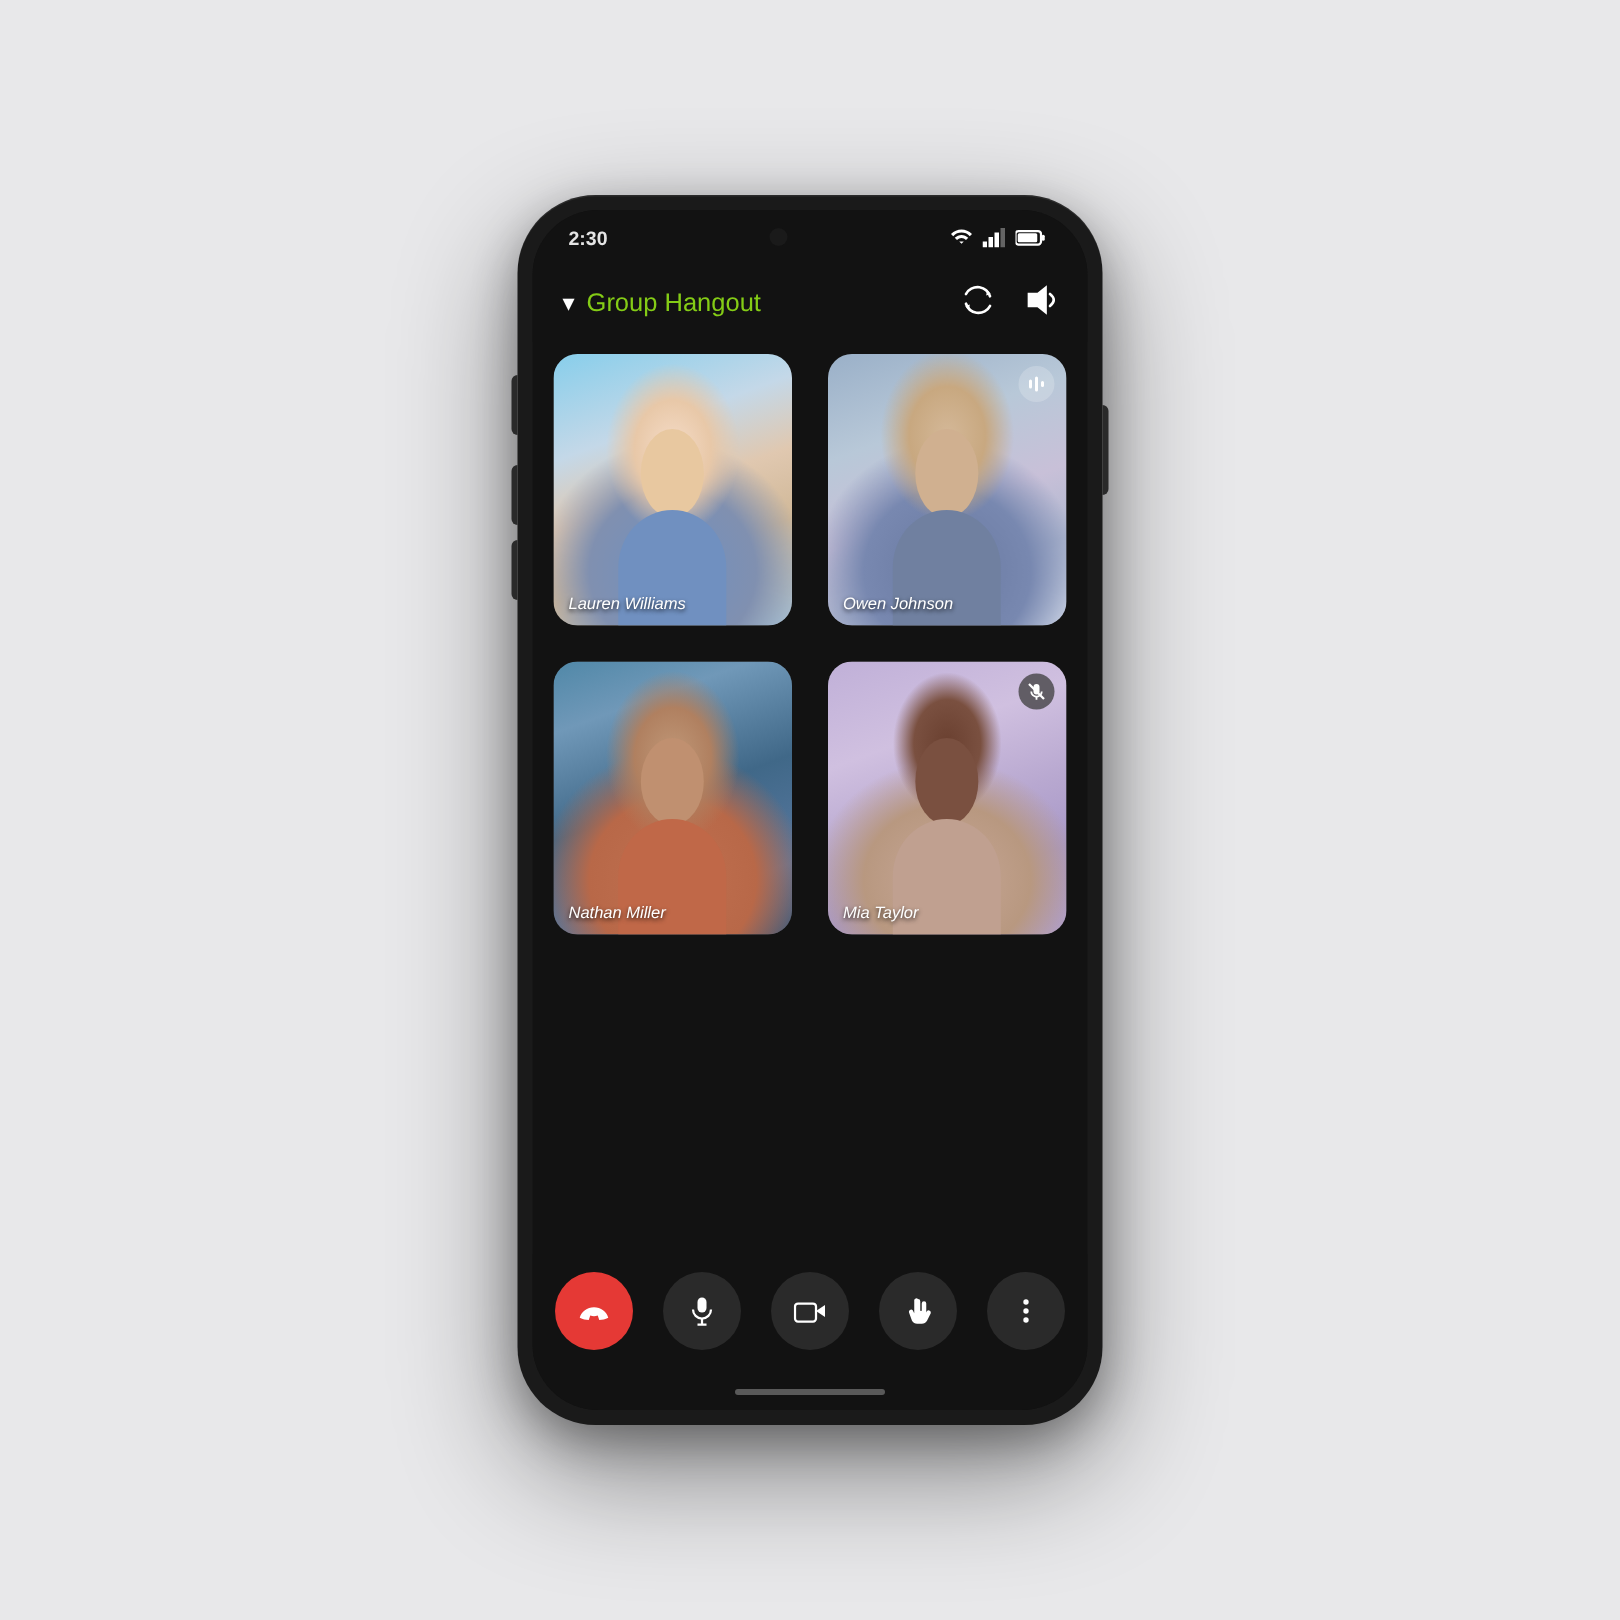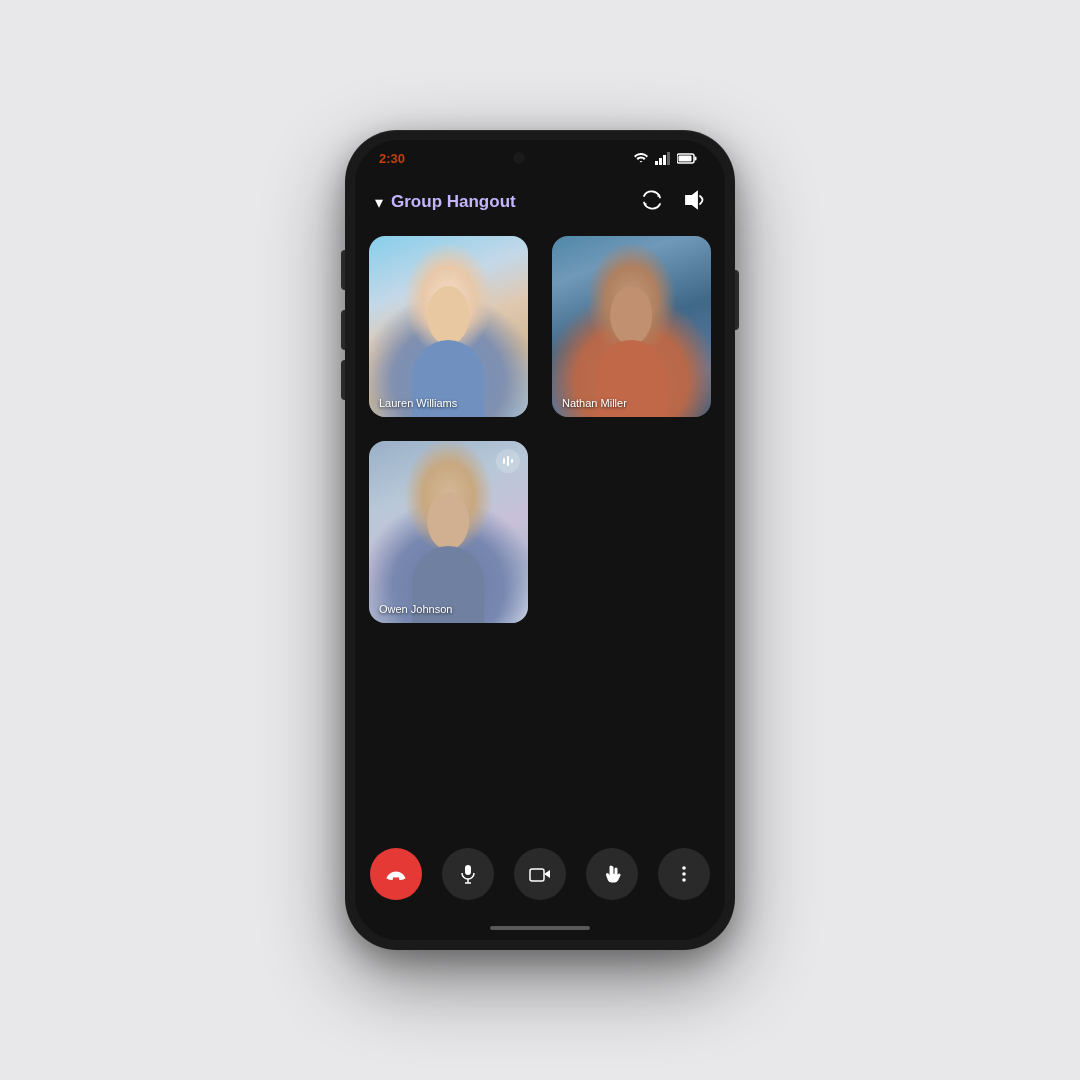--- a/index.html
+++ b/index.html
@@ -66,21 +66,21 @@
       height: 36px;
       background: #121212;
       display: flex;
       align-items: center;
       justify-content: space-between;
       padding: 0 28px 0 24px;
       flex-shrink: 0;
     }
 
     .status-time {
-      color: #c2410c;
+      color: #e5e5e5;
       font-size: 13px;
       font-weight: 600;
     }
 
     .status-camera-notch {
       width: 12px;
       height: 12px;
       background: #1a1a1a;
       border-radius: 50%;
     }
@@ -107,23 +107,23 @@
       align-items: center;
       gap: 8px;
     }
 
     .chevron-down {
       color: white;
       font-size: 16px;
     }
 
     .call-title {
-      color: #c4b5fd;
+      color: #84cc16;
       font-size: 17px;
-      font-weight: 700;
+      font-weight: 400;
     }
 
     .call-header-icons {
       display: flex;
       align-items: center;
       gap: 20px;
     }
 
     .header-icon {
       color: white;
@@ -133,20 +133,21 @@
 
     
     .video-grid {
       flex: 1;
       padding: 8px 14px;
       display: grid;
       grid-template-columns: 1fr 1fr;
       grid-template-rows: 1fr 1fr 1fr;
       gap: 24px;
       overflow: hidden;
+      font-style: italic;
     }
 
     .video-tile {
       border-radius: 16px;
       overflow: hidden;
       position: relative;
       background: #2a2a2a;
     }
 
     .video-bg {
@@ -393,41 +394,54 @@
     </div>
 
     <div class="video-grid">
 
       <div class="video-tile tile-lauren">
         <div class="video-bg"></div>
         <div class="person-shape"></div>
         <span class="tile-name">Lauren Williams</span>
       </div>
 
-      <div class="video-tile tile-nathan">
-        <div class="video-bg"></div>
-        <div class="person-shape"></div>
-        <span class="tile-name">Nathan Miller</span>
-      </div>
-
       <div class="video-tile tile-owen">
         <div class="video-bg"></div>
         <div class="person-shape"></div>
         <div class="tile-badge">
           <svg width="12" height="12" viewBox="0 0 12 12" fill="white">
             <rect x="1" y="3" width="2" height="6" rx="1"></rect>
             <rect x="5" y="1" width="2" height="10" rx="1"></rect>
             <rect x="9" y="4" width="2" height="4" rx="1"></rect>
           </svg>
         </div>
         <span class="tile-name">Owen Johnson</span>
       </div>
 
-
-
+      <div class="video-tile tile-nathan">
+        <div class="video-bg"></div>
+        <div class="person-shape"></div>
+        <span class="tile-name">Nathan Miller</span>
+      </div>
+
+
+
+      <div class="video-tile tile-mia">
+        <div class="video-bg"></div>
+        <div class="person-shape"></div>
+        <div class="tile-badge muted">
+          <svg width="12" height="12" viewBox="0 0 12 12" fill="white">
+            <path d="M6 1a2 2 0 0 1 2 2v3a2 2 0 0 1-4 0V3a2 2 0 0 1 2-2z"></path>
+            <path d="M9.5 6a3.5 3.5 0 0 1-7 0" stroke="white" stroke-width="1.2" fill="none"></path>
+            <line x1="6" y1="9.5" x2="6" y2="11.5" stroke="white" stroke-width="1.2"></line>
+            <line x1="1" y1="1" x2="11" y2="11" stroke="white" stroke-width="1.5"></line>
+          </svg>
+        </div>
+        <span class="tile-name">Mia Taylor</span>
+      </div>
 
     </div>
 
     <div class="call-controls">
 
       <button class="control-btn end-call">
         <svg width="22" height="22" viewBox="0 0 22 22" fill="white">
           <path d="M1.5 15.5c1-4 5-7 9.5-7s8.5 3 9.5 7c-2 1-4 1.5-6 1.5l-1-3c-1.7.7-3.3.7-5 0l-1 3c-2 0-4-.5-6-1.5z"></path>
         </svg>
       </button>

